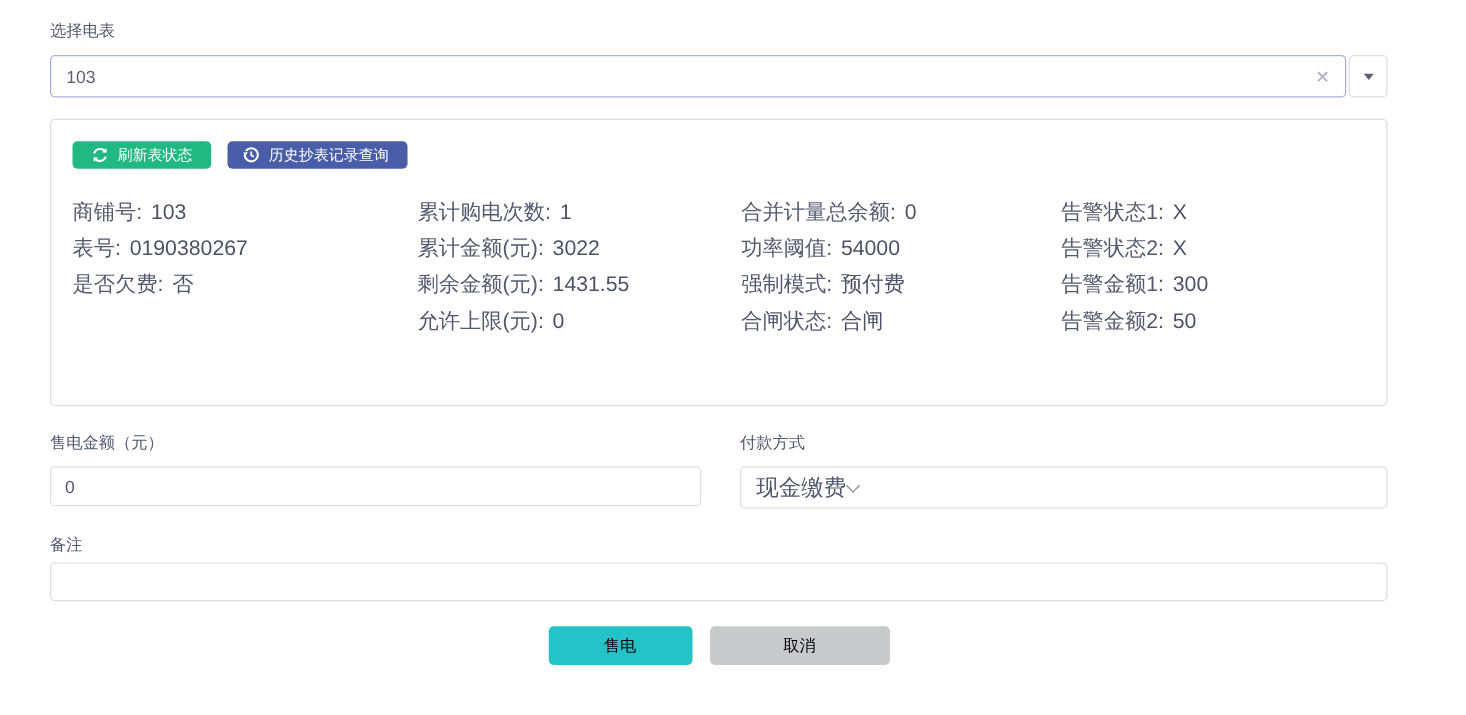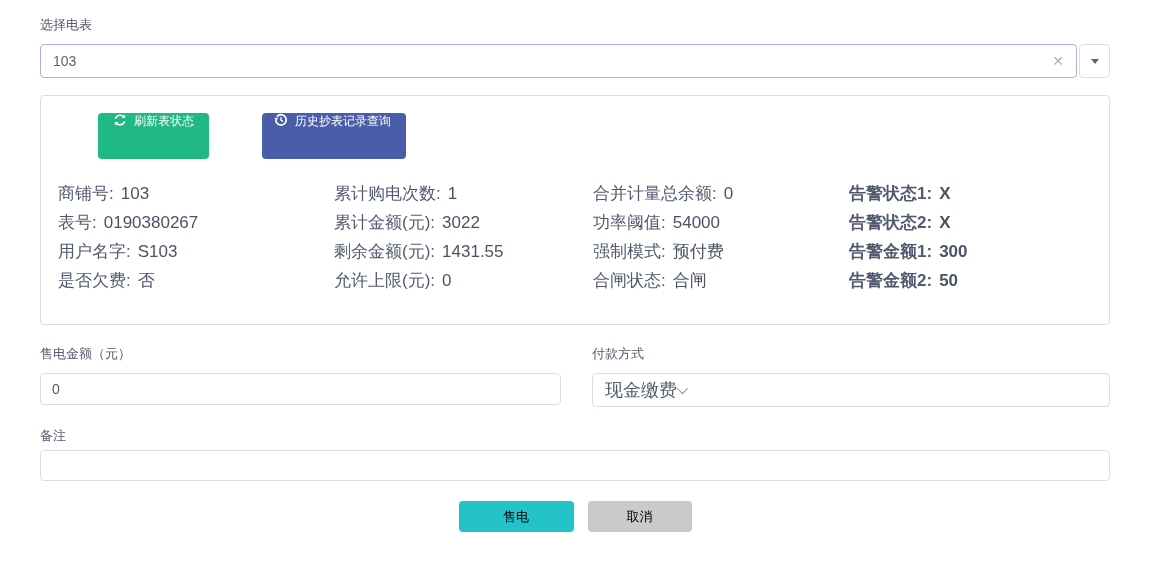--- a/index.html
+++ b/index.html
@@ -41,34 +41,33 @@
     border-top:5px solid #5c6270;
   }
 
   
   .panel{
     margin-top:17px;height:230px;border:1px solid var(--input-border);
     border-radius:4px;padding:17px 17px 0 17px;background:#fff;
   }
   .btn-row{display:flex;gap:13px;}
   .btn{
-    height:46px;border:none;border-radius:4px;color:#fff;font-size:12px;
-    display:inline-flex;align-items:flex-start;gap:7px;padding:0 15px;cursor:pointer;
+    height:22px;border:none;border-radius:4px;color:#fff;font-size:12px;
+    display:inline-flex;align-items:center;gap:7px;padding:0 15px;cursor:pointer;
     font-family:inherit;
-    margin-left:40px;
   }
   .btn-refresh{background:var(--accent-green);}
   .btn-history{background:var(--accent-indigo);padding-left:12px;}
   .btn .ico{display:block;}
 
   .info-grid{display:flex;margin-top:20px;font-size:17px;}
   .info-col-0{width:276px;}
   .info-col-1{width:259px;}
   .info-col-2{width:256px;}
-  .info-col-3{flex:1;font-weight:bold;}
+  .info-col-3{flex:1;}
   .info-item{height:29px;display:flex;align-items:center;white-space:nowrap;}
   .info-label::after{content:":";}
   .info-value{margin-left:7px;color:#4a5366;}
 
   
   .form-row{display:flex;gap:31px;margin-top:20px;}
   .form-col-left{width:521px;}
   .form-col-right{flex:1;}
   .text-input{
     width:100%;height:32px;border:1px solid var(--input-border);border-radius:4px;
@@ -89,21 +88,21 @@
   .remark-section .field-label{margin-bottom:5px;}
   .remark-input{height:31px;}
 
   
   .actions{margin-top:20px;display:flex;justify-content:center;gap:14px;}
   .action-btn{
     height:31px;border:none;border-radius:4px;color:#000000;font-size:13px;
     cursor:pointer;font-family:inherit;
   }
   .btn-sell{width:115px;background:var(--accent-cyan);}
-  .btn-cancel{width:104px;background:var(--cancel-gray);}
+  .btn-cancel{width:144px;background:var(--cancel-gray);}
 </style>
 </head>
 <body>
 
 <div class="page">
 
   <div class="field-label">选择电表</div>
   <div class="combobox">
     <div class="combo-input">
       <span class="combo-value">103</span>
@@ -139,24 +138,20 @@
       <div class="info-col-0">
         <div class="info-item">
           <span class="info-label">商铺号</span>
           <span class="info-value">103</span>
         </div>
         <div class="info-item">
           <span class="info-label">表号</span>
           <span class="info-value">0190380267</span>
         </div>
         <div class="info-item">
-          <span class="info-label">用户名字</span>
-          <span class="info-value">S103</span>
-        </div>
-        <div class="info-item">
           <span class="info-label">是否欠费</span>
           <span class="info-value">否</span>
         </div>
       </div>
       <div class="info-col-1">
         <div class="info-item">
           <span class="info-label">累计购电次数</span>
           <span class="info-value">1</span>
         </div>
         <div class="info-item">

